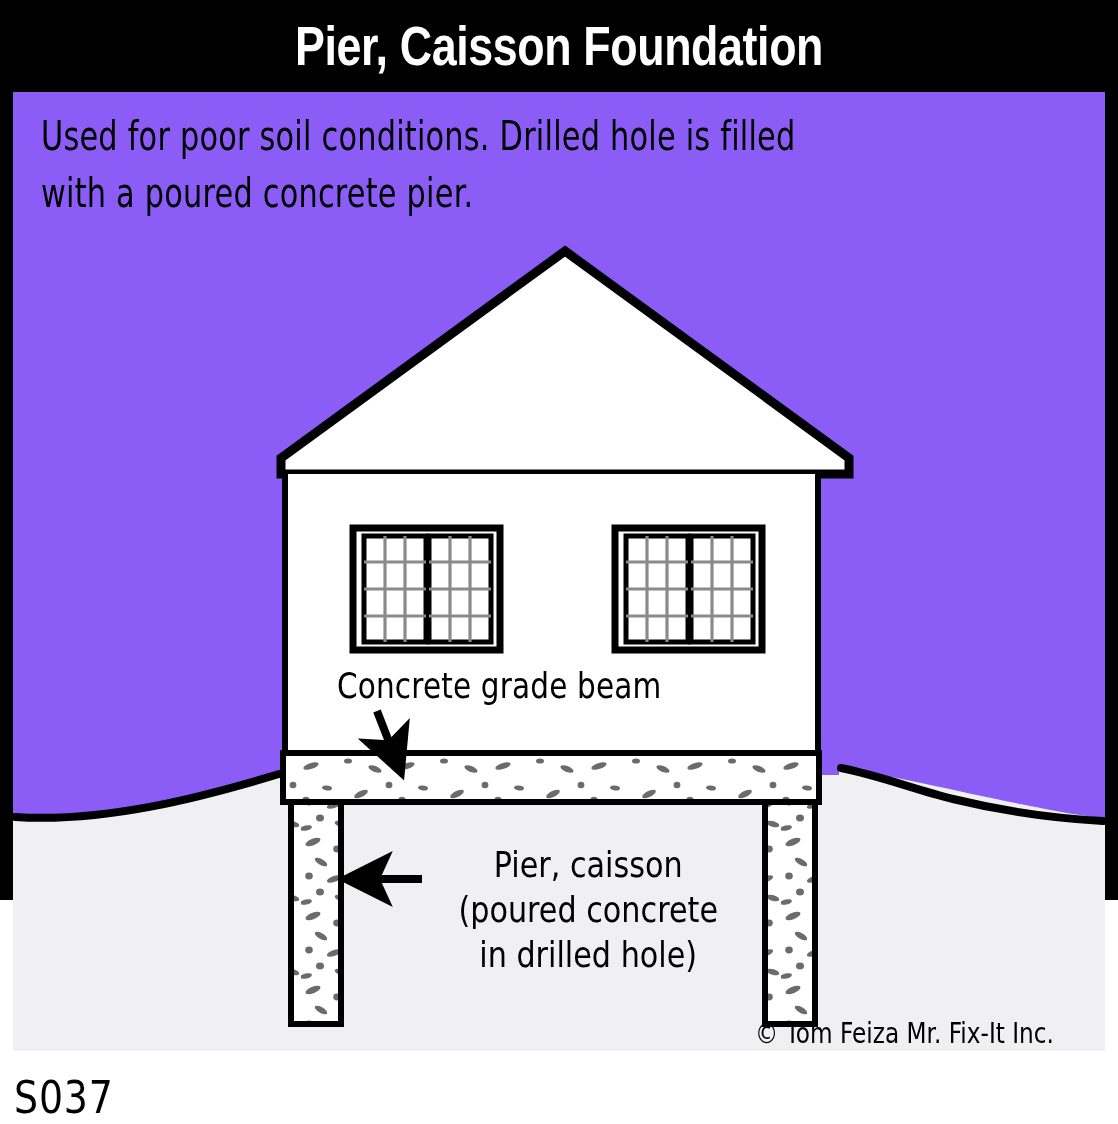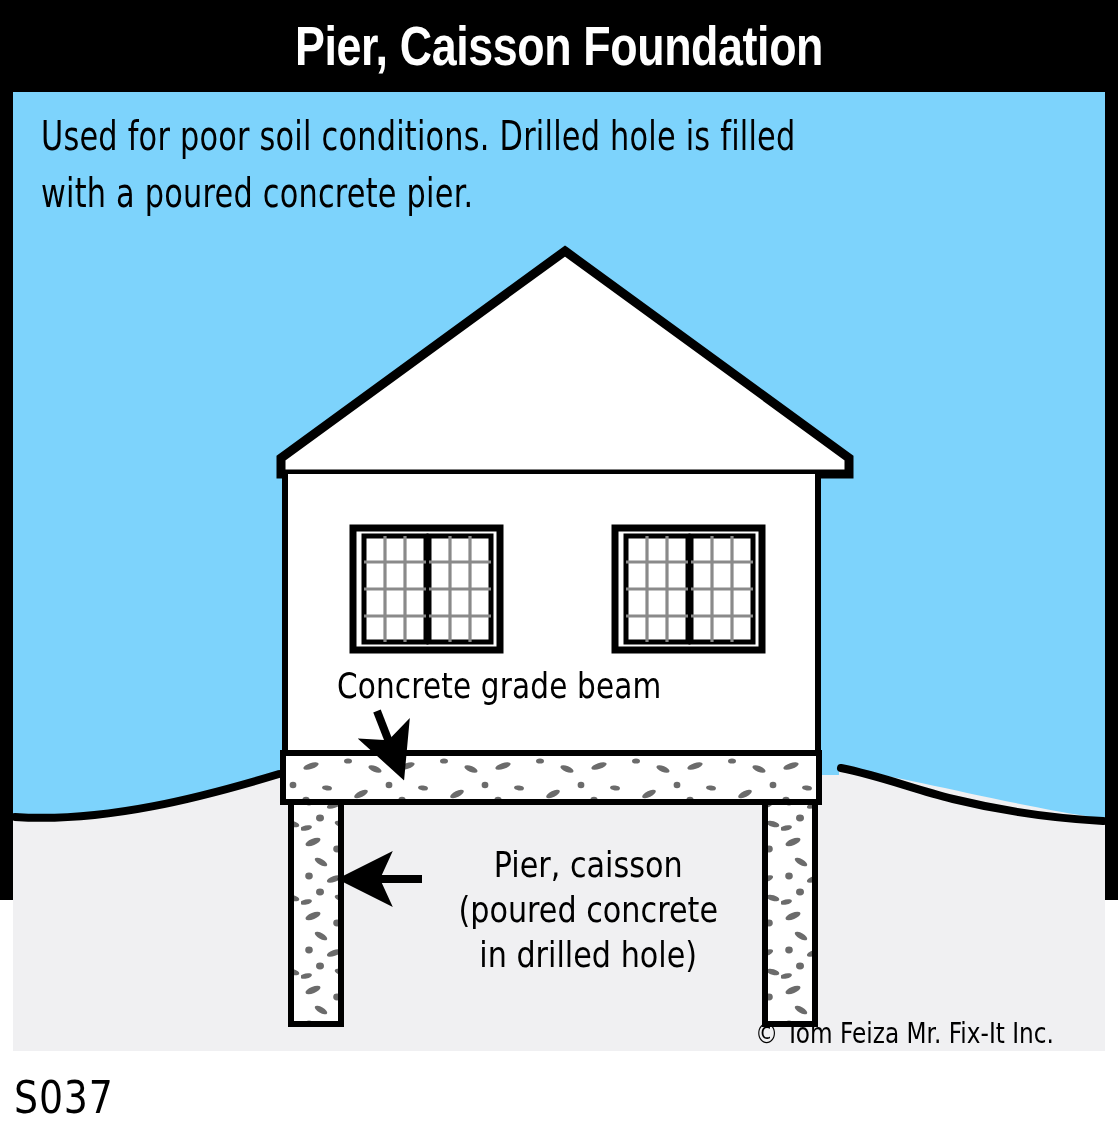--- a/index.html
+++ b/index.html
@@ -31,21 +31,21 @@
     letter-spacing:-0.5px;
     transform:scaleX(0.80);
     transform-origin:center center;
     white-space:nowrap;
     line-height:1;
   }
   
   #canvas{
     position:absolute;left:13px;top:92px;
     width:1092px;height:959px;
-    background:#7dd3fc;
+    background:#8b5cf6;
     overflow:hidden;
   }
   
   #desc{
     position:absolute;left:28px;top:16px;width:1030px;
     font-family:"DejaVu Sans",sans-serif;
     font-size:41px;
     line-height:57px;
     color:#000000;
     transform:scaleX(0.74);

